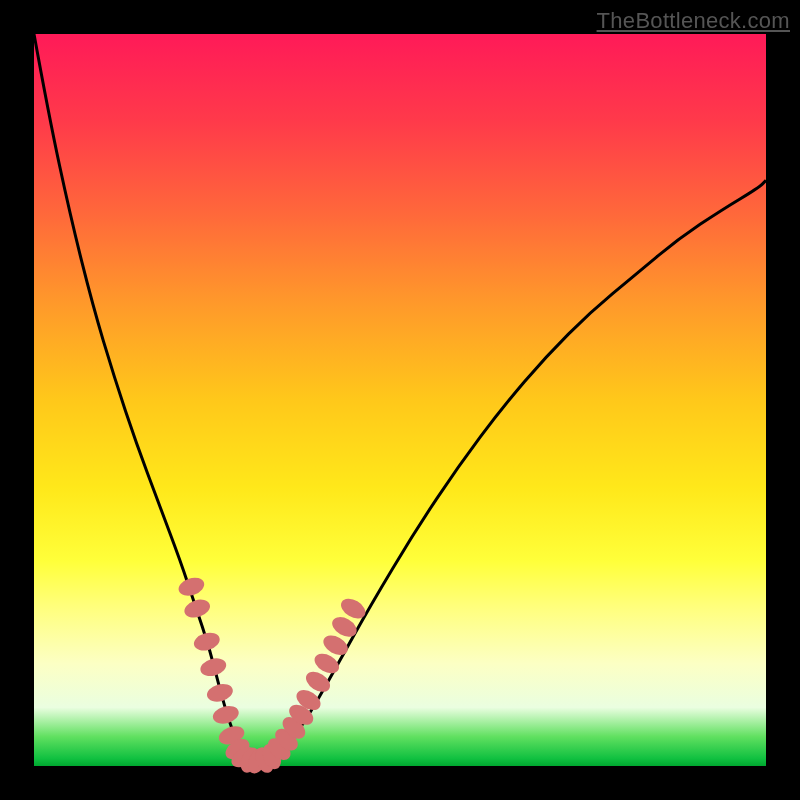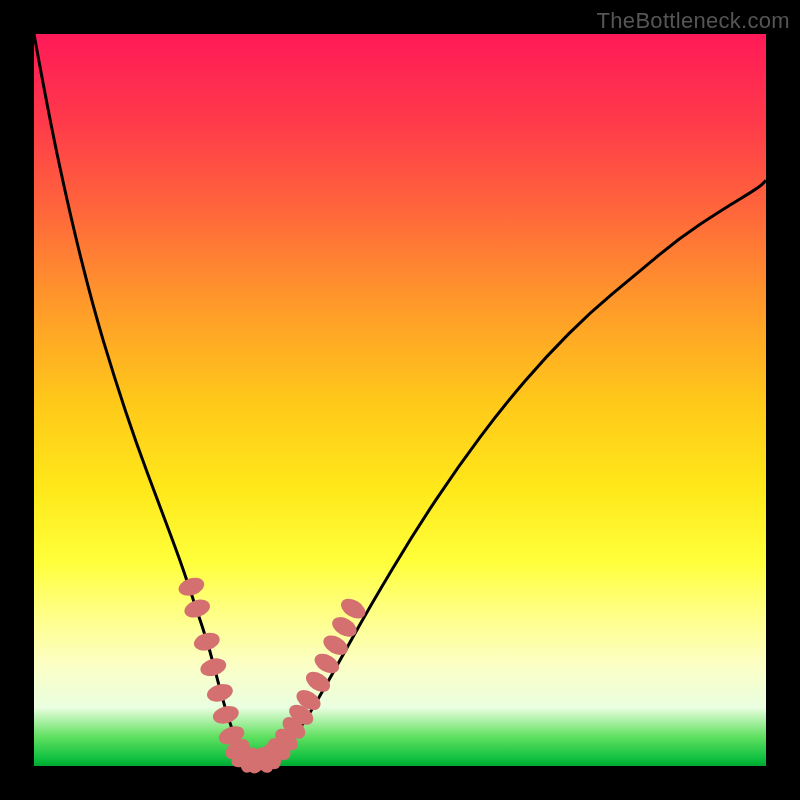--- a/index.html
+++ b/index.html
@@ -41,20 +41,21 @@
   }
   .watermark {
     position: absolute;
     top: 8px;
     right: 10px;
     color: #555;
     font-size: 22px;
     font-weight: 400;
     letter-spacing: 0.3px;
     user-select: none;
+    text-decoration: underline;
   }
   svg.curve {
     position: absolute;
     left: 0;
     top: 0;
     width: 732px;
     height: 732px;
     overflow: visible;
   }
   .marker {

